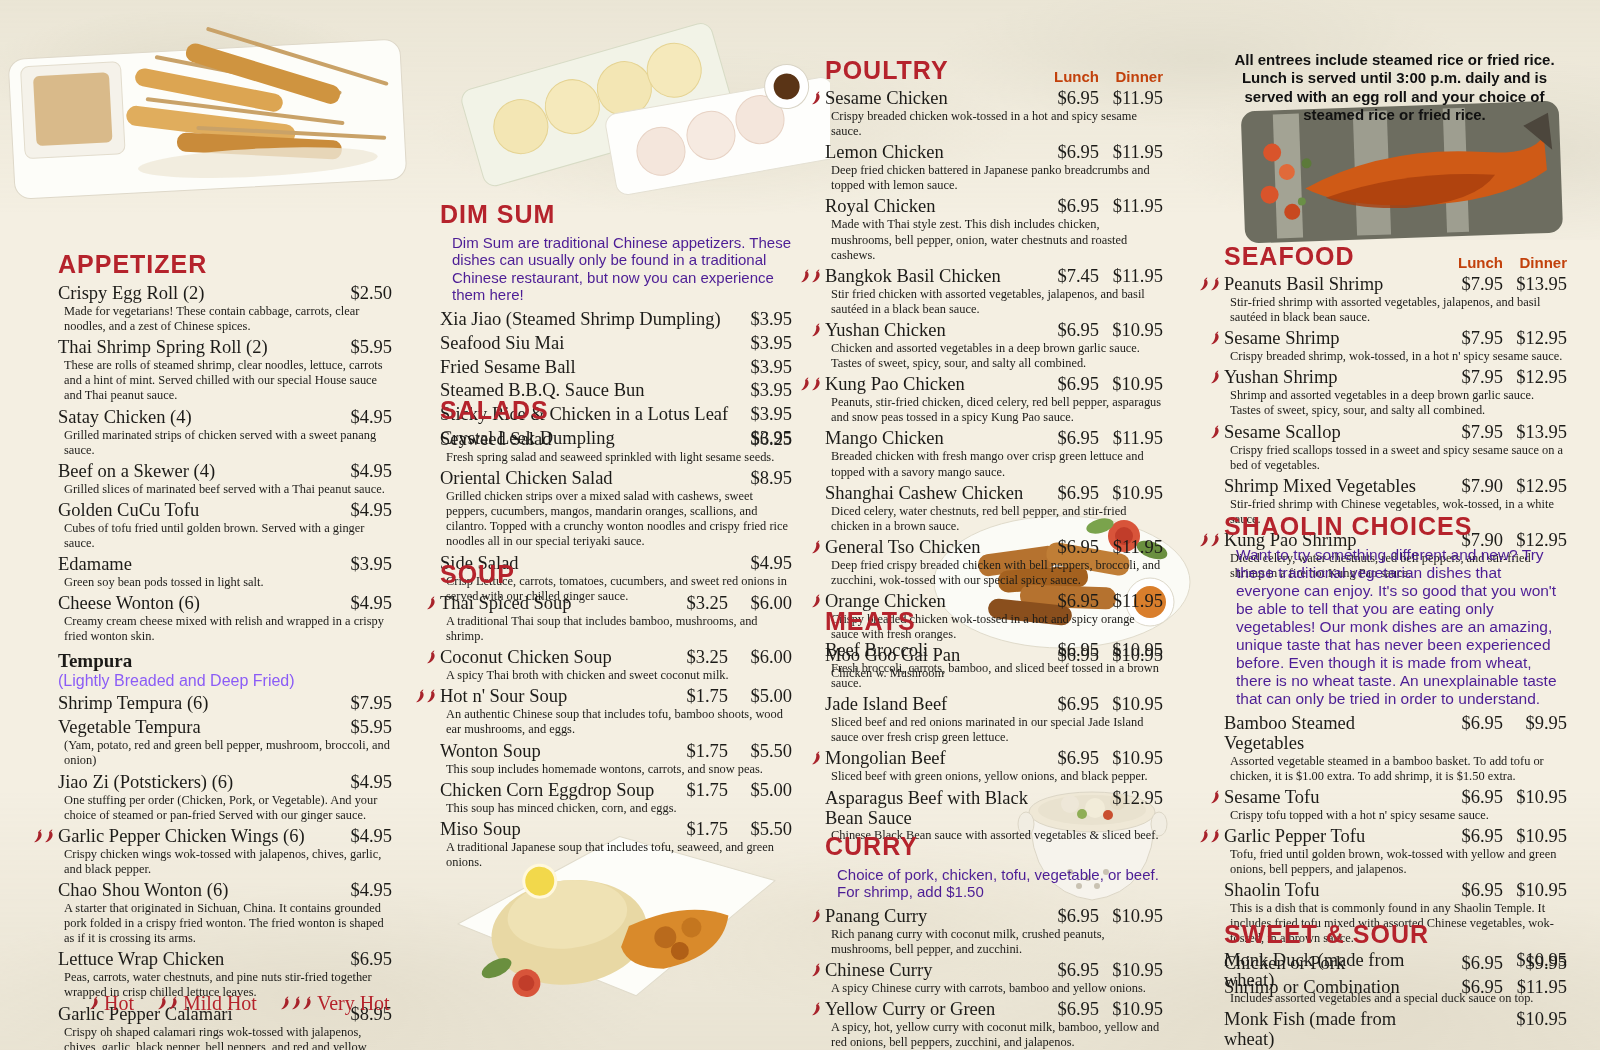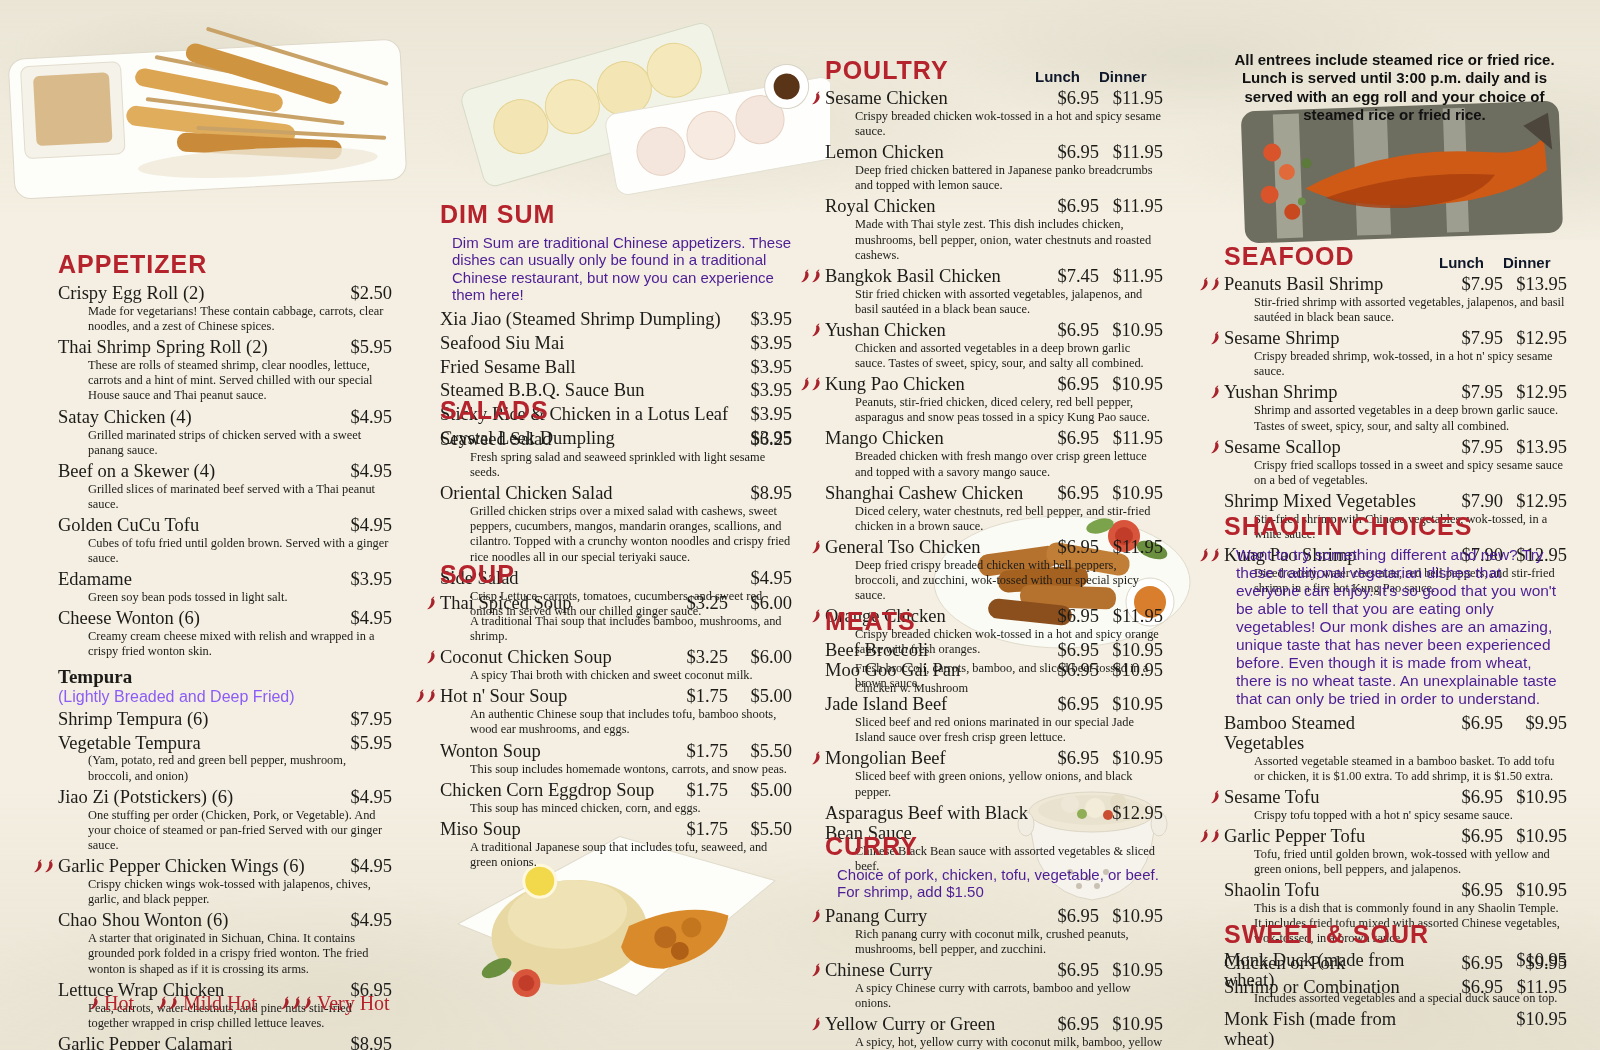--- a/index.html
+++ b/index.html
@@ -15,31 +15,31 @@
   .bg-bottom{position:absolute;left:0;top:740px;width:1600px;height:310px;opacity:.45;background:
     radial-gradient(500px 150px at 20% 80%, rgba(170,160,128,.30), transparent 70%),
     radial-gradient(420px 120px at 55% 60%, rgba(188,176,140,.28), transparent 70%),
     radial-gradient(600px 160px at 85% 85%, rgba(165,155,125,.32), transparent 70%),
     linear-gradient(0deg, rgba(183,175,142,.40), rgba(244,239,226,0) 85%);}
   .sec{position:absolute;}
   .sec-h{font-family:"Liberation Sans",sans-serif;font-weight:700;font-size:25px;letter-spacing:1px;
          color:#b5232c;margin:0 0 5px 0;}
   .lh-row{display:flex;align-items:flex-end;margin-bottom:4px;}
   .lh-row .sec-h{flex:1;margin:0;}
-  .lh{width:64px;font-family:"Liberation Sans",sans-serif;font-weight:700;
-      font-size:15px;color:#0f172a;}
+  .lh{width:64px;text-align:right;font-family:"Liberation Sans",sans-serif;font-weight:700;
+      font-size:15px;color:#c2410c;}
   .intro{font-family:"Liberation Sans",sans-serif;font-size:15px;line-height:1.16;color:#4c1d95;
          margin:1px 0 6px 12px;}
   .item{position:relative;margin:0 0 4px 0;}
   .row{display:flex;align-items:baseline;line-height:1.08;}
   .nm{flex:1;font-size:18.5px;}
   .pr,.pr2{font-size:18.5px;text-align:right;white-space:nowrap;}
   .pr{width:58px;}
   .pr2{width:64px;}
-  .desc{margin:0 0 1px 6px;font-size:12.4px;line-height:1.22;padding-left:24px;}
+  .desc{margin:0 0 1px 6px;font-size:12.4px;line-height:1.22;}
   .desc:empty{display:none;}
   .peppers{position:absolute;left:-36px;top:2px;width:32px;text-align:right;}
   .pep{display:inline-block;margin-left:1px;}
   .subhead{font-size:19px;font-weight:700;margin:6px 0 0 0;}
   .subnote{font-family:Liberation Sans, sans-serif;font-size:16px;color:#8b5cf6;margin:0 0 4px 0;}
   .legend{position:absolute;left:88px;top:992px;display:flex;gap:22px;align-items:center;
           color:#b5232c;font-size:20px;}
   .leg{display:flex;align-items:center;gap:5px;}
   .leg .peppers{position:static;width:auto;text-align:left;}
   .note{position:absolute;left:1222px;top:36px;width:345px;text-align:center;

